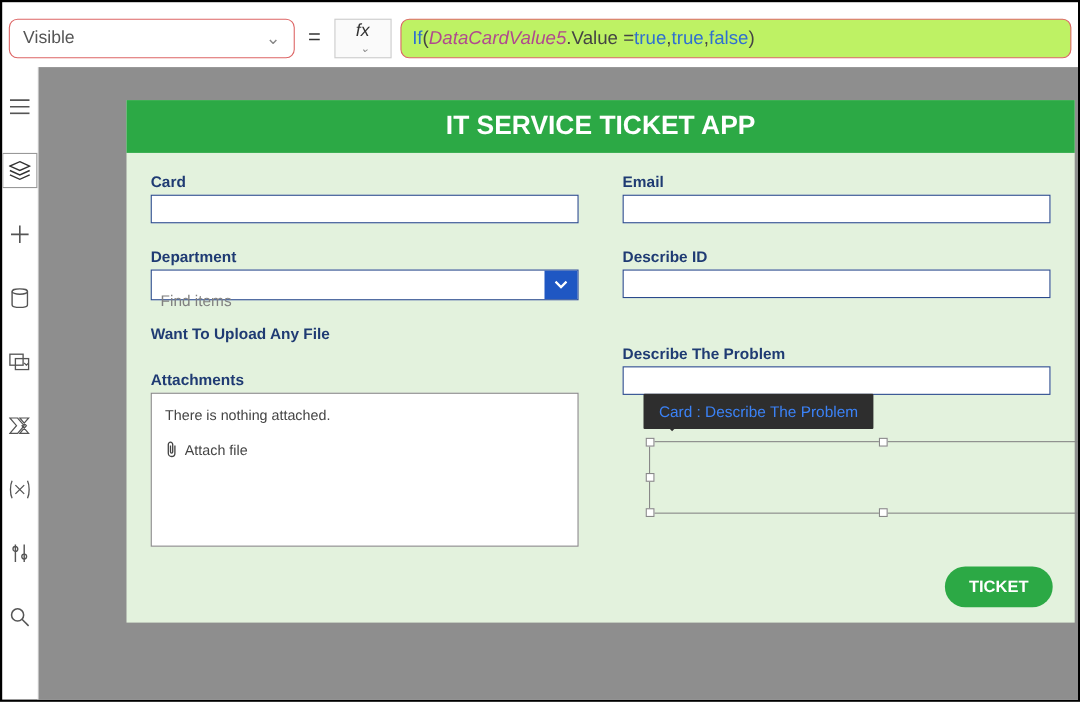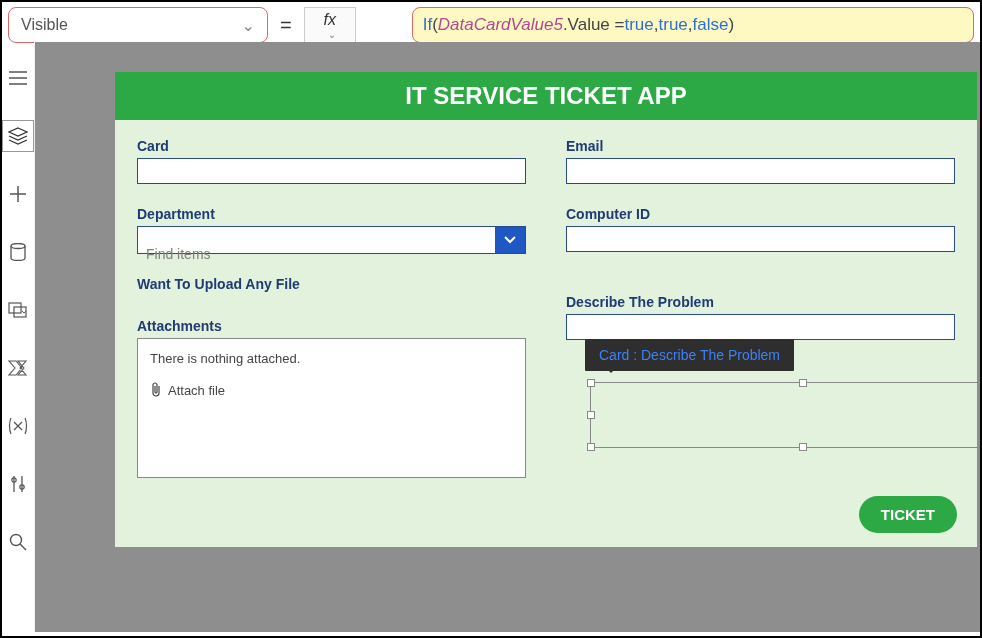--- a/index.html
+++ b/index.html
@@ -1,39 +1,38 @@
 <!DOCTYPE html>
 <html><head>
 <meta charset="utf-8">
 <style>
 * { margin: 0; padding: 0; box-sizing: border-box; font-family: "Segoe UI", Arial, sans-serif; }
 body { background: #fff; width: 982px; height: 638px; position: relative; border: 2px solid #000; }
 
 
-.formula-row { display: flex; align-items: center; height: 40px; padding: 6px 6px 0 6px; gap: 8px; }
+.formula-row { display: flex; align-items: center; height: 59px; padding: 6px 6px 0 6px; gap: 8px; }
 .property-selector {
   display: flex; align-items: center; justify-content: space-between;
   width: 260px; height: 36px; padding: 0 12px;
   border: 1.5px solid #d66; border-radius: 8px; background: #fff;
   color: #555; font-size: 16px; cursor: pointer;
 }
 .property-selector .chev { color: #888; }
 .equals { font-size: 20px; color: #333; padding: 0 4px; }
 .fx-btn {
   display: flex; align-items: center; justify-content: center;
   width: 52px; height: 36px; border: 1px solid #ccc; background: #fafafa;
   font-style: italic; font-size: 16px; color: #333; cursor: pointer; flex-direction: column;
 }
 .fx-btn .chev { font-size: 10px; margin-left: 4px; color: #888; }
 .formula-input {
   flex: 1; height: 36px; border: 1.5px solid #d66; border-radius: 8px;
   padding: 0 10px; display: flex; align-items: center;
   font-family: Consolas, "Courier New", monospace; font-size: 17px; color: #333;
-  background: #fef9c3;
-  margin-left: 48px;
+  background: #bef264;
 }
 .tok-fn { color: #2f6fd1; }
 .tok-it { color: #b04a8e; font-style: italic; }
 .tok-plain { color: #444; }
 
 
 .workspace { display: flex; height: calc(100% - 44px); }
 .left-rail {
   width: 40px; border-right: 1px solid #eee; padding-top: 20px;
   display: flex; flex-direction: column; align-items: center; gap: 26px;
@@ -239,21 +238,21 @@
             </div>
           </div>
         </div>
 
         <div class="col">
           <div class="field-block">
             <div class="field-label">Email</div>
             <input class="text-input" style="">
           </div>
           <div class="field-block">
-            <div class="field-label">Computer ID</div>
+            <div class="field-label">Describe ID</div>
             <input class="text-input" style="">
           </div>
           <div class="field-block" style="margin-top:20px">
             <div class="field-label">Describe The Problem</div>
             <input class="text-input" style="">
           </div>
         </div>
       </div>
 
       <button class="submit-btn">TICKET</button>

